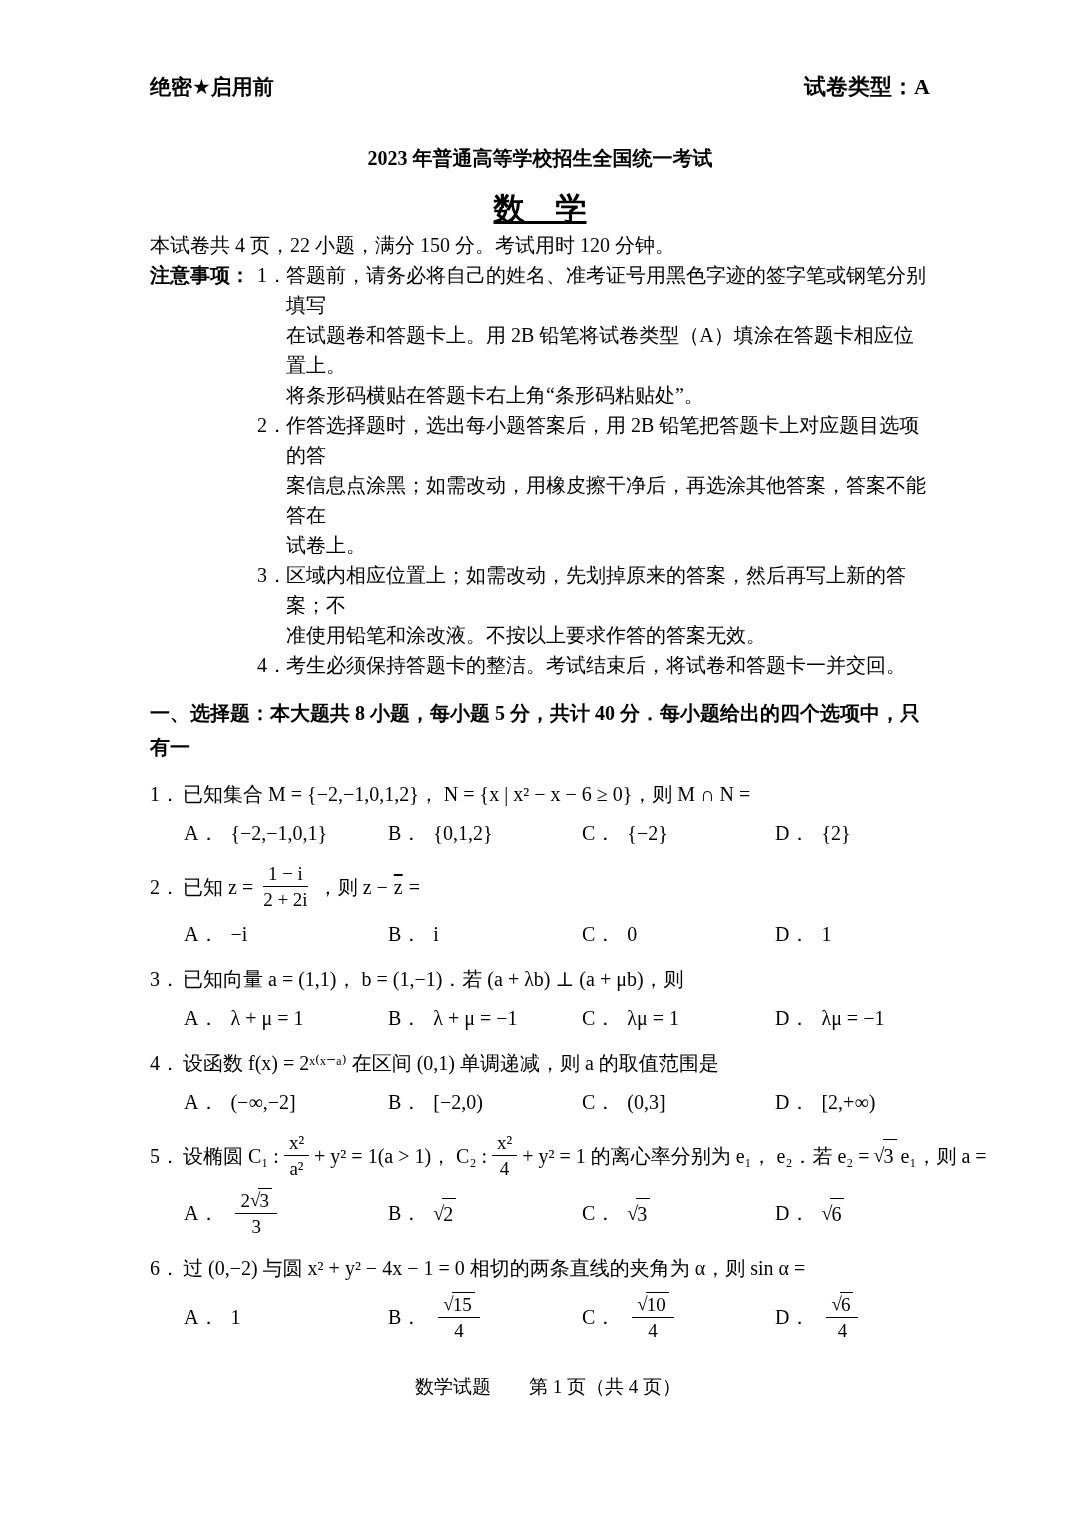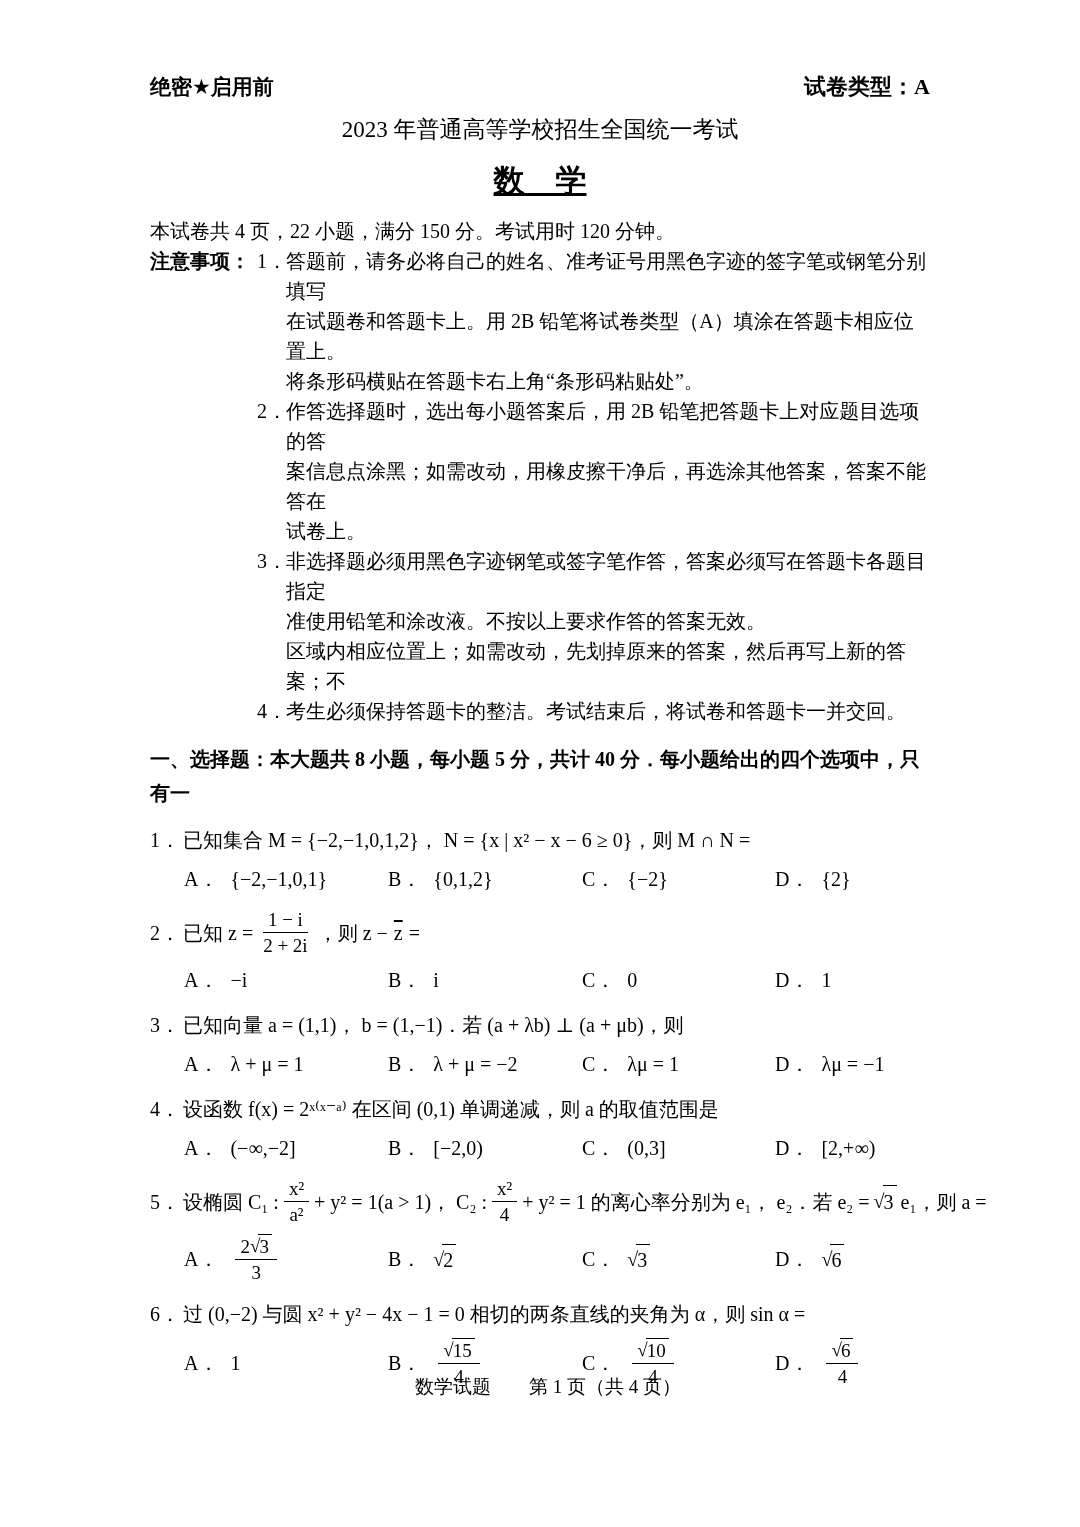--- a/index.html
+++ b/index.html
@@ -15,24 +15,24 @@
     box-sizing:border-box;
     padding:72px 150px 0 150px;
     overflow:hidden;
   }
   .hei { font-family:"Liberation Sans","DejaVu Sans",sans-serif; }
 
   .header-row { display:flex; justify-content:space-between; align-items:baseline; }
   .header-left { font-weight:700; font-size:21px; }
   .header-right { font-size:22px; font-weight:600; }
 
-  .title { text-align:center; font-size:23px; font-weight:400; line-height:36px; margin-top:10px; }
+  .title { text-align:center; font-size:20px; font-weight:700; line-height:36px; margin-top:38px; }
   .subject { text-align:center; font-size:31px; font-weight:700; line-height:42px; margin-top:12px;text-decoration:underline; }
 
-  .paper-info { margin-top:14px; }
+  .paper-info { }
 
   .notes { display:flex; }
   .notes-label { flex:none; width:107px; font-weight:700; }
   .notes-items { flex:1; }
   .note-item { display:flex; }
   .note-num { flex:none; width:29px; }
   .note-lines { flex:1; }
 
   .section-heading { margin-top:16px; font-weight:700; line-height:34px; }
   .section-heading .indent { padding-left:35px; }
@@ -91,23 +91,22 @@
         <span class="note-lines">
           <div>作答选择题时，选出每小题答案后，用 2B 铅笔把答题卡上对应题目选项的答</div>
           <div>案信息点涂黑；如需改动，用橡皮擦干净后，再选涂其他答案，答案不能答在</div>
           <div>试卷上。</div>
         </span>
       </div>
 
       <div class="note-item">
         <span class="note-num">3．</span>
         <span class="note-lines">
-          <div>非选择题必须用黑色字迹钢笔或签字笔作答，答案必须写在答题卡各题目指定</div>
+          <div>区域内相应位置上；如需改动，先划掉原来的答案，然后再写上新的答案；不</div>
           <div>准使用铅笔和涂改液。不按以上要求作答的答案无效。</div>
-          <div>区域内相应位置上；如需改动，先划掉原来的答案，然后再写上新的答案；不</div>
         </span>
       </div>
 
       <div class="note-item">
         <span class="note-num">4．</span>
         <span class="note-lines">
           <div>考生必须保持答题卡的整洁。考试结束后，将试卷和答题卡一并交回。</div>
         </span>
       </div>
 
@@ -178,21 +177,21 @@
     <div class="stem">
       <span class="qnum">3．</span><span>已知向量 a = (1,1)，  b = (1,−1)．若 (a + λb) ⊥ (a + μb)，则</span>
     </div>
     <div class="options">
       <span class="opt">
           <span class="opt-label">A．</span>
           <span>λ + μ = 1</span>
         </span>
       <span class="opt">
           <span class="opt-label">B．</span>
-          <span>λ + μ = −2</span>
+          <span>λ + μ = −1</span>
         </span>
       <span class="opt">
           <span class="opt-label">C．</span>
           <span>λμ = 1</span>
         </span>
       <span class="opt">
           <span class="opt-label">D．</span>
           <span>λμ = −1</span>
         </span>
     </div>

